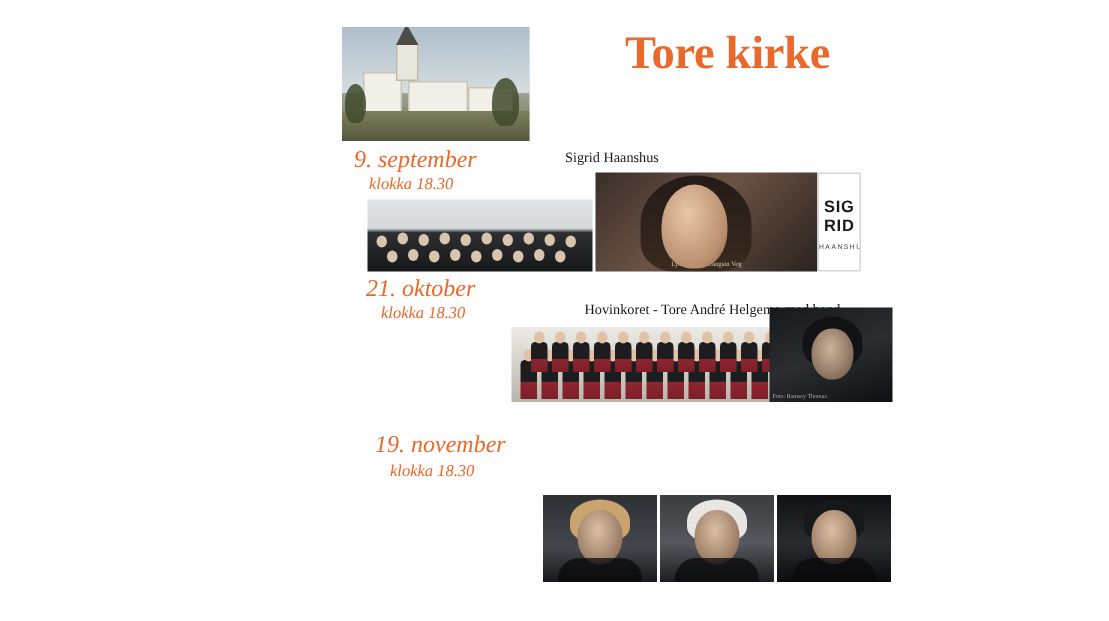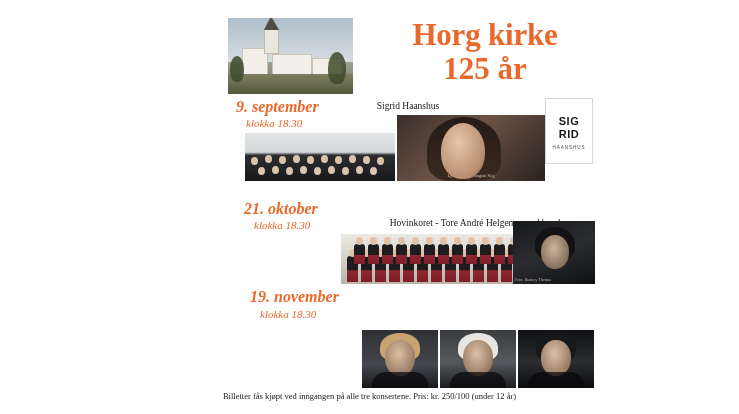--- a/index.html
+++ b/index.html
@@ -104,21 +104,21 @@
     font-size: 31px;
     color: #e8692b;
     line-height: 1.15;
   }
 
   
   .event { position: absolute; left: 0; width: 503px; }
   .date {
     position: absolute;
     font-family: "Liberation Serif", serif;
-    font-weight: bold;
+    font-weight: normal;
     font-style: italic;
     font-size: 16px;
     color: #e8692b;
     white-space: nowrap;
   }
   .time {
     position: absolute;
     font-family: "Liberation Serif", serif;
     font-style: italic;
     font-size: 11px;
@@ -172,41 +172,41 @@
     background: linear-gradient(to bottom, #241b16, #3a2a20);
     z-index: 0;
   }
   #sigrid .face { z-index: 2; }
   #sigrid .caption {
     position: absolute; left: 0; bottom: 3px; width: 100%;
     text-align: center; color: #d8c8b8; font-size: 4.5px;
     font-family: "Liberation Serif", serif;
   }
   #sigrid-logo {
-    left: 427px; top: 0; width: 48px; height: 66px;
+    left: 427px; top: 17px; width: 29px; height: 66px;
     background: #ffffff; border: 1px solid #d7d7d7;
   }
   #sigrid-logo .sig {
     position: absolute; left: 0; top: 16px; width: 100%;
     text-align: center; font-family: "Liberation Sans", sans-serif;
     font-weight: bold; font-size: 11px; color: #1a1a1a; letter-spacing: .5px;
   }
   #sigrid-logo .rid {
     position: absolute; left: 0; top: 29px; width: 100%;
     text-align: center; font-family: "Liberation Sans", sans-serif;
     font-weight: bold; font-size: 11px; color: #1a1a1a; letter-spacing: .5px;
   }
   #sigrid-logo .sub {
     position: absolute; left: 0; top: 46px; width: 100%;
     text-align: center; font-family: "Liberation Sans", sans-serif;
     font-size: 4.5px; color: #444; letter-spacing: 1px;
   }
 
   
-  #ev2 { top: 200px; height: 100px; }
+  #ev2 { top: 184px; height: 100px; }
   #ev2 .date { left: 126px; top: 0px; }
   #ev2 .time { left: 136px; top: 19px; }
   #ev2 .performers { left: 212px; top: 18px; width: 290px; }
   #choir2 {
     left: 223px; top: 34px; width: 200px; height: 50px;
     background: linear-gradient(to bottom, #eceae4 0%, #ddd9d2 35%, #cfcac2 60%, #b9b4ab 100%);
   }
   #choir2 .singer {
     position: absolute; bottom: 2px;
     width: 11px; height: 26px;
@@ -292,22 +292,21 @@
         <div class="bldg b2"></div>
         <div class="bldg b3"></div>
         <div class="tower"></div>
         <div class="spire"></div>
         <div class="ground"></div>
         <div class="tree t1"></div>
         <div class="tree t2"></div>
       </div>
 
       <div class="title-block">
-        <div class="title-line1">Horg kirke</div>
-        <div class="title-line2">125 år</div>
+        <div class="title-line1">Tore kirke</div>
       </div>
     </div>
 
     <div class="event" id="ev1">
       <div class="date">9. september</div>
       <div class="time">klokka 18.30</div>
 
       <div class="names">
         <div>Sigrid Haanshus</div>
       </div>
@@ -403,16 +402,15 @@
         <div class="head"></div>
         <div class="body"></div>
       </div>
       <div class="portrait" id="p3">
         <div class="hairc"></div>
         <div class="head"></div>
         <div class="body"></div>
       </div>
     </div>
 
-    <div class="footer">Billetter fås kjøpt ved inngangen på alle tre konsertene. Pris: kr. 250/100 (under 12 år)</div>
 
   </div>
 </div>
 
 </body></html>

